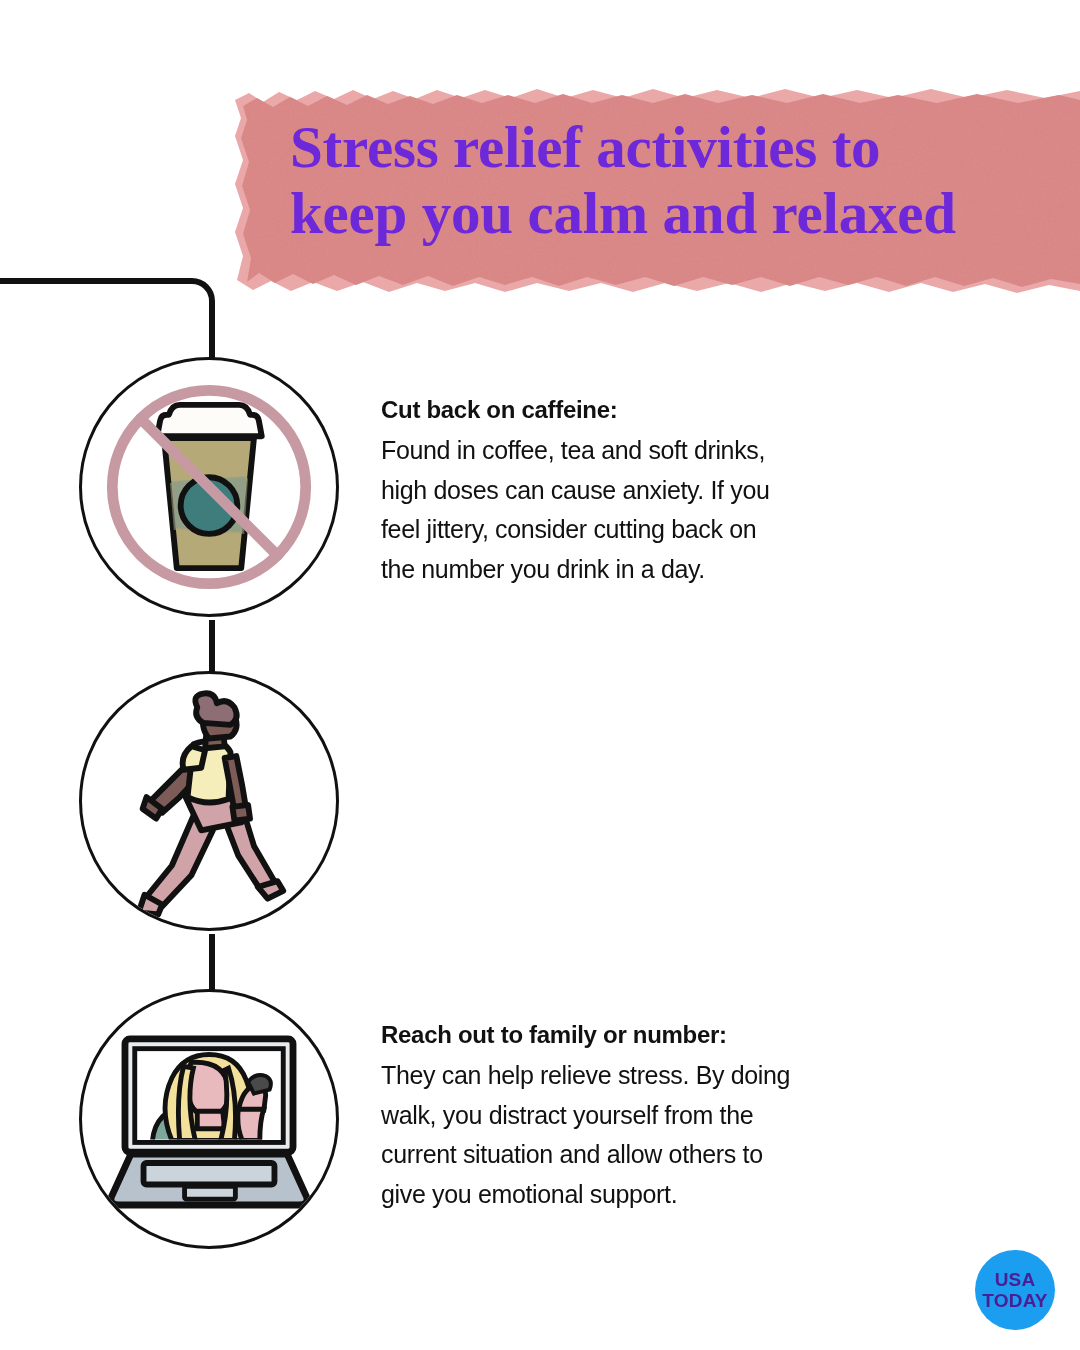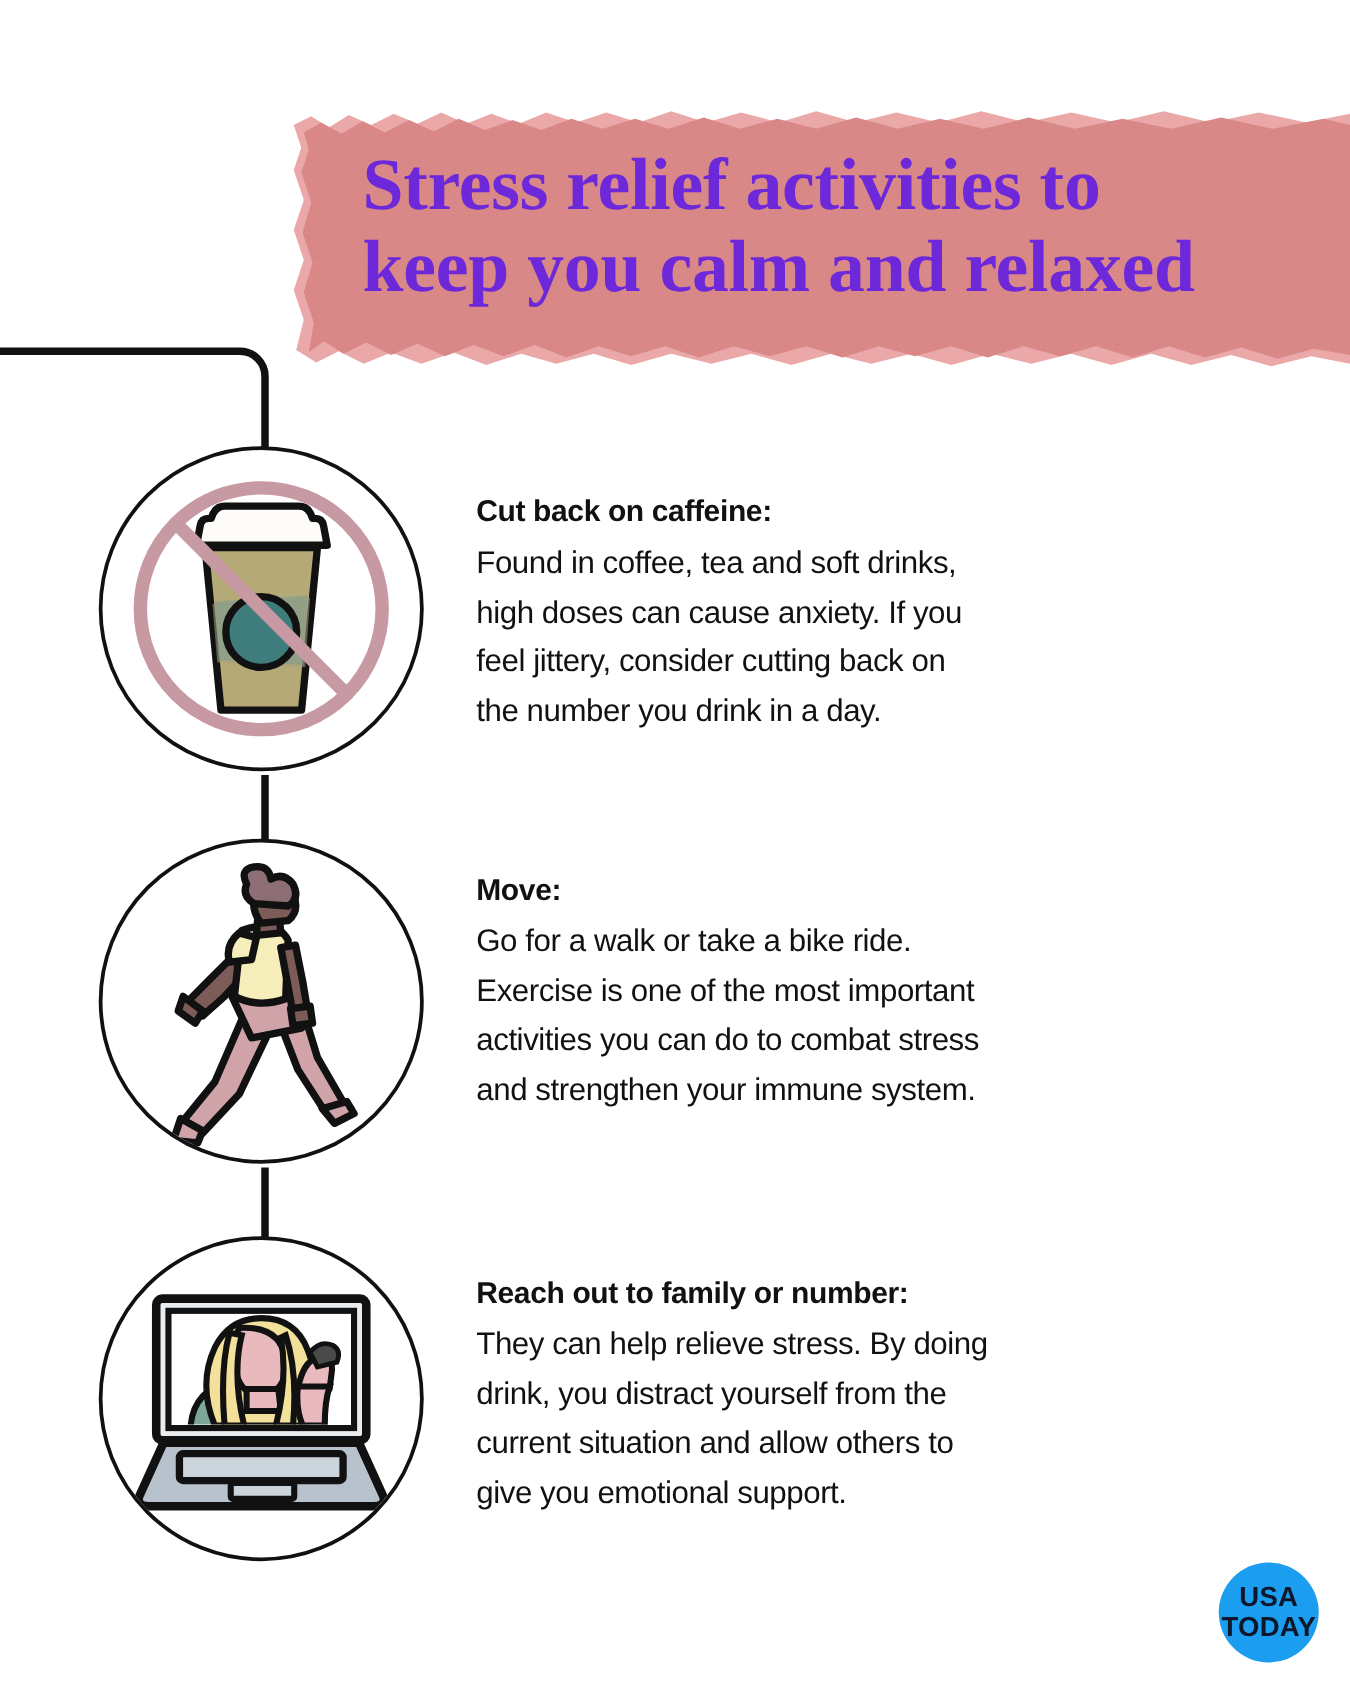--- a/index.html
+++ b/index.html
@@ -122,23 +122,23 @@
     height: 80px;
     border-radius: 50%;
     background: #1b9df0;
     display: flex;
     flex-direction: column;
     align-items: center;
     justify-content: center;
     line-height: 1;
   }
   #usa-today-logo .logo-line {
-    color: #0f172a;
+    color: #4c1d95;
     font-weight: bold;
-    font-size: 22px;
+    font-size: 19px;
     letter-spacing: 0.2px;
   }
   #usa-today-logo .logo-line-1 { margin-bottom: 2px; }
 </style>
 </head>
 <body>
 
 <div id="header-banner">
   <svg class="banner-svg" viewBox="0 0 847 212" preserveAspectRatio="none">
     <defs>
@@ -238,27 +238,20 @@
       <path d="M118 34 Q112 22 124 20 Q136 18 138 30 Q148 24 156 34 Q162 46 152 52 L124 50 Q114 44 118 34 Z" fill="#8d6e74" stroke="#111111" stroke-width="6" stroke-linejoin="round"></path>
 
       <path d="M64 226 L82 236 L78 246 L58 244 Z" fill="#cfa3a8" stroke="#111111" stroke-width="6" stroke-linejoin="round"></path>
       <path d="M180 218 L200 212 L206 222 L190 230 Z" fill="#cfa3a8" stroke="#111111" stroke-width="6" stroke-linejoin="round"></path>
 
       <path d="M66 126 L82 138 L76 148 L62 138 Z" fill="#7d5c58" stroke="#111111" stroke-width="6" stroke-linejoin="round"></path>
       <path d="M154 136 L170 134 L172 148 L156 150 Z" fill="#7d5c58" stroke="#111111" stroke-width="6" stroke-linejoin="round"></path>
     </svg>
   </div>
 
-  <div class="text-col">
-    <div class="item-heading">Move:</div>
-    <div class="item-body">Go for a walk or take a bike ride.
-Exercise is one of the most important
-activities you can do to combat stress
-and strengthen your immune system.</div>
-  </div>
 </div>
 
 <div class="row" id="row-reach">
 
   <div class="icon-circle">
     <svg viewBox="0 0 260 260">
 
       <rect x="44" y="48" width="172" height="116" rx="5" fill="#e8ecef" stroke="#111111" stroke-width="7"></rect>
 
       <rect x="54" y="58" width="152" height="96" fill="#ffffff" stroke="#111111" stroke-width="5"></rect>
@@ -288,21 +281,21 @@
 
       <rect x="63" y="175" width="134" height="22" rx="3" fill="#ccd4db" stroke="#111111" stroke-width="6"></rect>
 
       <rect x="105" y="199" width="52" height="13" rx="2" fill="#ccd4db" stroke="#111111" stroke-width="5"></rect>
     </svg>
   </div>
 
   <div class="text-col">
     <div class="item-heading">Reach out to family or number:</div>
     <div class="item-body">They can help relieve stress. By doing
-drink, you distract yourself from the
+walk, you distract yourself from the
 current situation and allow others to
 give you emotional support.</div>
   </div>
 </div>
 
 <div id="usa-today-logo">
   <span class="logo-line logo-line-1">USA</span>
   <span class="logo-line logo-line-2">TODAY</span>
 </div>
 

